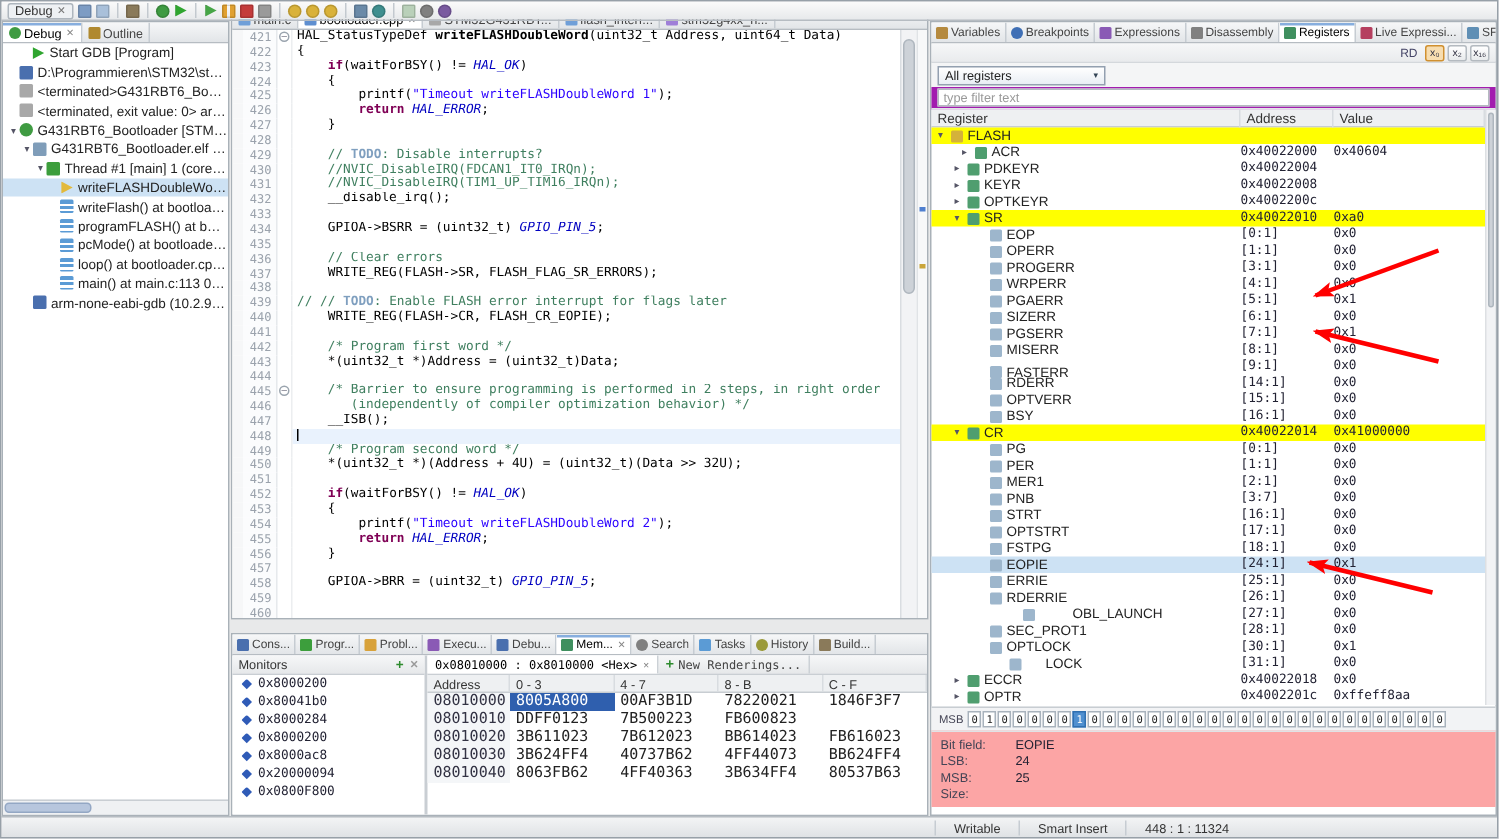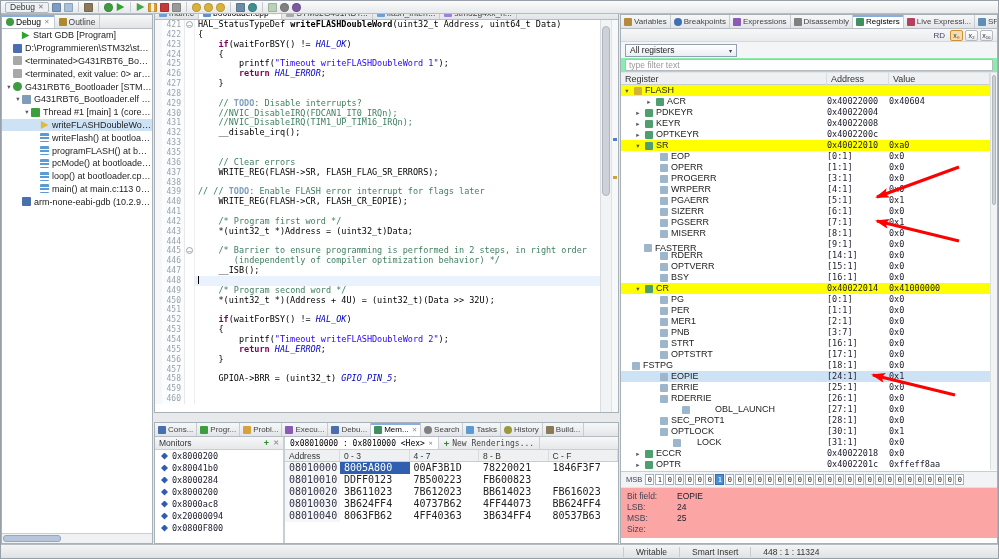--- a/index.html
+++ b/index.html
@@ -72,21 +72,21 @@
 .addr{color:#334;background:#f4f6f8}
 .selcell{background:#2f5fae;color:#fff}
 .regbar{height:13px;flex:none;display:flex;align-items:center;justify-content:flex-end;gap:3px;padding:0 4px;background:linear-gradient(#f6f7f8,#e9ebed);border-bottom:1px solid #d4d8dc;font-size:8px;color:#555}
 .rdlabel{margin-right:2px;color:#446}
 .radixwrap{display:flex;gap:2px}
 .radix{display:inline-block;min-width:13px;height:11px;border:1px solid #b4bac0;background:linear-gradient(#fff,#e8eaec);font-size:7px;text-align:center;line-height:10px;border-radius:2px;color:#334}
 .radix.active{background:#f7ddb0;border-color:#d09030}
 .comborow{height:16px;flex:none;display:flex;align-items:center;padding:0 4px;background:#f4f5f6}
 .combo{width:112px;height:13px;border:1px solid #93a0b0;background:linear-gradient(#fff,#e9eef4);display:flex;align-items:center;padding:0 4px;font-size:8.5px}
 .combo .arrow{margin-left:auto;font-size:6px;color:#345}
-.filterrow{height:15px;flex:none;padding:1px 4px;background:#86efac;border-bottom:1px solid #e2e5e8}
+.filterrow{height:15px;flex:none;padding:1px 4px;background:#a21caf;border-bottom:1px solid #e2e5e8}
 .filter{width:100%;height:12px;border:1px solid #b4bac0;font-size:8.5px;padding:0 3px;font-family:"Liberation Sans",sans-serif;color:#333;background:#fff}
 .filter::placeholder{color:#999}
 .reg-body{flex:none;position:relative}
 #reg-table{margin-right:7px}
 .reg-row{display:grid;grid-template-columns:206px 62px 1fr;height:11px;line-height:11px;align-items:center;font-size:9px}
 .reg-row.reg-head{height:12px;line-height:12px;background:#eef0f2;border-bottom:1px solid #c8cdd2;color:#333}
 .reg-row.reg-head .hcol{padding-left:4px;border-right:1px solid #d8dce0;overflow:hidden}
 .reg-row.yellow{background:#ffff00}
 .reg-row.selrow{background:#cde2f4}
 .rname{display:flex;align-items:center;gap:3px;overflow:hidden;white-space:nowrap}
@@ -261,20 +261,21 @@
           <div class="code-line"><span class="bp"></span><span class="lnum">424</span><span class="fold"></span><span class="ctext"><span class="tok-p">    {</span></span></div>
           <div class="code-line"><span class="bp"></span><span class="lnum">425</span><span class="fold"></span><span class="ctext"><span class="tok-p">        printf(</span><span class="tok-s">"Timeout writeFLASHDoubleWord 1"</span><span class="tok-p">);</span></span></div>
           <div class="code-line"><span class="bp"></span><span class="lnum">426</span><span class="fold"></span><span class="ctext"><span class="tok-p">        </span><span class="tok-k">return</span><span class="tok-p"> </span><span class="tok-e">HAL_ERROR</span><span class="tok-p">;</span></span></div>
           <div class="code-line"><span class="bp"></span><span class="lnum">427</span><span class="fold"></span><span class="ctext"><span class="tok-p">    }</span></span></div>
           <div class="code-line"><span class="bp"></span><span class="lnum">428</span><span class="fold"></span><span class="ctext"></span></div>
           <div class="code-line"><span class="bp"></span><span class="lnum">429</span><span class="fold"></span><span class="ctext"><span class="tok-p">    </span><span class="tok-c">// </span><span class="tok-t">TODO</span><span class="tok-c">: Disable interrupts?</span></span></div>
           <div class="code-line"><span class="bp"></span><span class="lnum">430</span><span class="fold"></span><span class="ctext"><span class="tok-p">    </span><span class="tok-c">//NVIC_DisableIRQ(FDCAN1_IT0_IRQn);</span></span></div>
           <div class="code-line"><span class="bp"></span><span class="lnum">431</span><span class="fold"></span><span class="ctext"><span class="tok-p">    </span><span class="tok-c">//NVIC_DisableIRQ(TIM1_UP_TIM16_IRQn);</span></span></div>
           <div class="code-line"><span class="bp"></span><span class="lnum">432</span><span class="fold"></span><span class="ctext"><span class="tok-p">    __disable_irq();</span></span></div>
           <div class="code-line"><span class="bp"></span><span class="lnum">433</span><span class="fold"></span><span class="ctext"></span></div>
+          <div class="code-line"><span class="bp"></span><span class="lnum">434</span><span class="fold"></span><span class="ctext"><span class="tok-p">    GPIOA-&gt;BSRR = (uint32_t) </span><span class="tok-e">GPIO_PIN_5</span><span class="tok-p">;</span></span></div>
           <div class="code-line"><span class="bp"></span><span class="lnum">435</span><span class="fold"></span><span class="ctext"></span></div>
           <div class="code-line"><span class="bp"></span><span class="lnum">436</span><span class="fold"></span><span class="ctext"><span class="tok-p">    </span><span class="tok-c">// Clear errors</span></span></div>
           <div class="code-line"><span class="bp"></span><span class="lnum">437</span><span class="fold"></span><span class="ctext"><span class="tok-p">    WRITE_REG(FLASH-&gt;SR, FLASH_FLAG_SR_ERRORS);</span></span></div>
           <div class="code-line"><span class="bp"></span><span class="lnum">438</span><span class="fold"></span><span class="ctext"></span></div>
           <div class="code-line"><span class="bp"></span><span class="lnum">439</span><span class="fold"></span><span class="ctext"><span class="tok-c">// // </span><span class="tok-t">TODO</span><span class="tok-c">: Enable FLASH error interrupt for flags later</span></span></div>
           <div class="code-line"><span class="bp"></span><span class="lnum">440</span><span class="fold"></span><span class="ctext"><span class="tok-p">    WRITE_REG(FLASH-&gt;CR, FLASH_CR_EOPIE);</span></span></div>
           <div class="code-line"><span class="bp"></span><span class="lnum">441</span><span class="fold"></span><span class="ctext"></span></div>
           <div class="code-line"><span class="bp"></span><span class="lnum">442</span><span class="fold"></span><span class="ctext"><span class="tok-p">    </span><span class="tok-c">/* Program first word */</span></span></div>
           <div class="code-line"><span class="bp"></span><span class="lnum">443</span><span class="fold"></span><span class="ctext"><span class="tok-p">    *(uint32_t *)Address = (uint32_t)Data;</span></span></div>
           <div class="code-line"><span class="bp"></span><span class="lnum">444</span><span class="fold"></span><span class="ctext"></span></div>
@@ -506,21 +507,21 @@
           <div class="reg-row yellow">
             <span class="rname" style="padding-left: 2px;">
               <span class="texp">▾</span>
               <span class="micon regicon" style="background: rgb(212, 178, 58);"></span>
               <span>FLASH</span>
             </span>
             <span class="raddr"></span>
             <span class="rval"></span>
           </div>
           <div class="reg-row">
-            <span class="rname" style="padding-left: 24px;">
+            <span class="rname" style="padding-left: 18px;">
               <span class="texp">▸</span>
               <span class="micon regicon" style="background: rgb(79, 158, 111);"></span>
               <span>ACR</span>
             </span>
             <span class="raddr">0x40022000</span>
             <span class="rval">0x40604</span>
           </div>
           <div class="reg-row">
             <span class="rname" style="padding-left: 13px;">
               <span class="texp">▸</span>
@@ -623,21 +624,21 @@
           <div class="reg-row">
             <span class="rname" style="padding-left: 28px;">
               <span class="texp"></span>
               <span class="micon regicon" style="background: rgb(157, 182, 204);"></span>
               <span>MISERR</span>
             </span>
             <span class="raddr">[8:1]</span>
             <span class="rval">0x0</span>
           </div>
           <div class="reg-row">
-            <span class="rname" style="padding-left: 12px; margin-top: 7px;">
+            <span class="rname" style="padding-left: 28px; margin-top: 7px;">
               <span class="texp"></span>
               <span class="micon regicon" style="background: rgb(157, 182, 204);"></span>
               <span>FASTERR</span>
             </span>
             <span class="raddr">[9:1]</span>
             <span class="rval">0x0</span>
           </div>
           <div class="reg-row">
             <span class="rname" style="padding-left: 28px;">
               <span class="texp"></span>
@@ -722,21 +723,21 @@
           <div class="reg-row">
             <span class="rname" style="padding-left: 28px;">
               <span class="texp"></span>
               <span class="micon regicon" style="background: rgb(157, 182, 204);"></span>
               <span>OPTSTRT</span>
             </span>
             <span class="raddr">[17:1]</span>
             <span class="rval">0x0</span>
           </div>
           <div class="reg-row">
-            <span class="rname" style="">
+            <span class="rname" style="padding-left: 28px;">
               <span class="texp"></span>
               <span class="micon regicon" style="background: rgb(157, 182, 204);"></span>
               <span>FSTPG</span>
             </span>
             <span class="raddr">[18:1]</span>
             <span class="rval">0x0</span>
           </div>
           <div class="reg-row selrow">
             <span class="rname" style="padding-left: 28px;">
               <span class="texp"></span>

